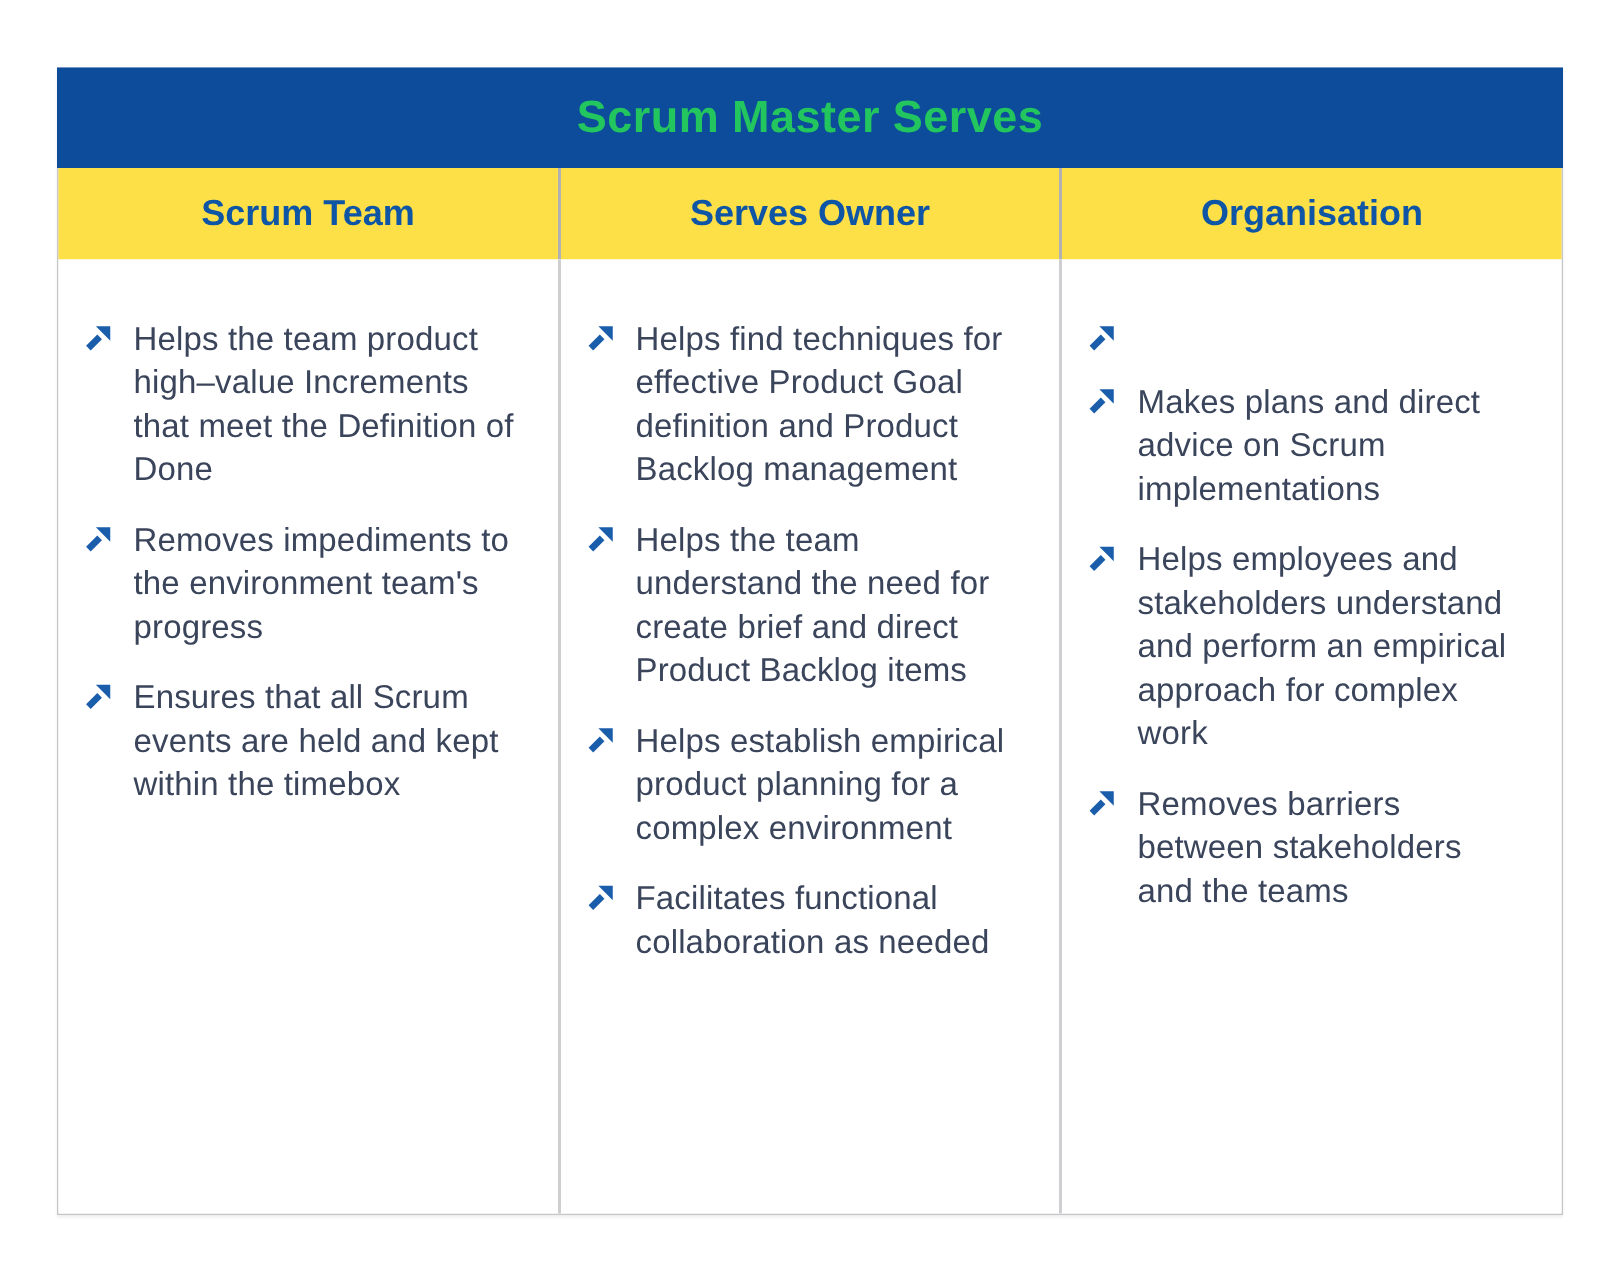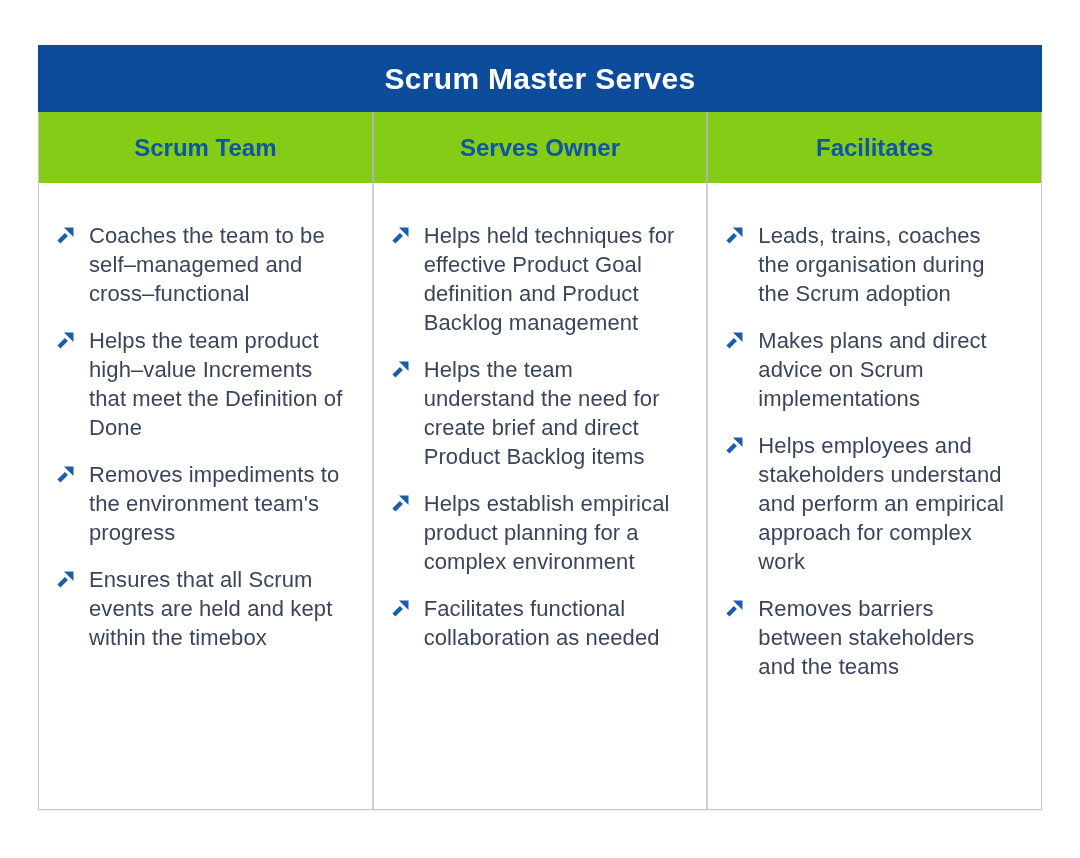--- a/index.html
+++ b/index.html
@@ -23,31 +23,31 @@
     border: 1px solid #c7c7c9;
     box-shadow: 0 1px 2px rgba(0,0,0,0.08);
     display: flex;
     flex-direction: column;
     background: #ffffff;
   }
   .title-bar {
     height: 67px;
     margin: -1px -1px 0 -1px;       
     background: #0d4c9b;
-    color: #ffffff;
+    color: #22c55e;
     display: flex;
     align-items: center;
     justify-content: center;
     font-size: 30px;
     font-weight: 700;
     letter-spacing: 0.3px;
   }
   .header-row {
-    height: 71px;
-    background: #84cc16;
+    height: 61px;
+    background: #fde047;
     display: flex;
     flex-shrink: 0;
   }
   .header-cell {
     flex: 1 1 0;
     display: flex;
     align-items: center;
     justify-content: center;
     color: #0e55a6;
     font-size: 24px;
@@ -103,43 +103,34 @@
 
     <div class="title-bar">
       <span>Scrum Master Serves</span>
     </div>
 
     <div class="header-row">
       <div class="header-cell">Scrum Team</div>
       <div class="header-sep"></div>
       <div class="header-cell">Serves Owner</div>
       <div class="header-sep"></div>
-      <div class="header-cell">Facilitates</div>
+      <div class="header-cell">Organisation</div>
     </div>
 
     <div class="body">
 
       <div class="col">
         <ul class="points">
           <li>
             <span class="arrow">
                 <svg viewBox="0 0 24 24">
                   <path d="M3.5 20.5 L12.5 11.5" stroke="#1a5dab" stroke-width="5.2" fill="none"></path>
                   <path d="M9.5 3 H21 V14.5 Z" fill="#1a5dab"></path>
                 </svg>
               </span>
-            <span class="txt">Coaches the team to be self–managemed and cross–functional</span>
-          </li>
-          <li>
-            <span class="arrow">
-                <svg viewBox="0 0 24 24">
-                  <path d="M3.5 20.5 L12.5 11.5" stroke="#1a5dab" stroke-width="5.2" fill="none"></path>
-                  <path d="M9.5 3 H21 V14.5 Z" fill="#1a5dab"></path>
-                </svg>
-              </span>
             <span class="txt">Helps the team product high–value Increments that meet the Definition of Done</span>
           </li>
           <li>
             <span class="arrow">
                 <svg viewBox="0 0 24 24">
                   <path d="M3.5 20.5 L12.5 11.5" stroke="#1a5dab" stroke-width="5.2" fill="none"></path>
                   <path d="M9.5 3 H21 V14.5 Z" fill="#1a5dab"></path>
                 </svg>
               </span>
             <span class="txt">Removes impediments to the environment team's progress</span>
@@ -160,21 +151,21 @@
 
       <div class="col">
         <ul class="points">
           <li>
             <span class="arrow">
                 <svg viewBox="0 0 24 24">
                   <path d="M3.5 20.5 L12.5 11.5" stroke="#1a5dab" stroke-width="5.2" fill="none"></path>
                   <path d="M9.5 3 H21 V14.5 Z" fill="#1a5dab"></path>
                 </svg>
               </span>
-            <span class="txt">Helps held techniques for effective Product Goal definition and Product Backlog management</span>
+            <span class="txt">Helps find techniques for effective Product Goal definition and Product Backlog management</span>
           </li>
           <li>
             <span class="arrow">
                 <svg viewBox="0 0 24 24">
                   <path d="M3.5 20.5 L12.5 11.5" stroke="#1a5dab" stroke-width="5.2" fill="none"></path>
                   <path d="M9.5 3 H21 V14.5 Z" fill="#1a5dab"></path>
                 </svg>
               </span>
             <span class="txt">Helps the team understand the need for create brief and direct Product Backlog items</span>
           </li>
@@ -203,21 +194,20 @@
 
       <div class="col">
         <ul class="points">
           <li>
             <span class="arrow">
                 <svg viewBox="0 0 24 24">
                   <path d="M3.5 20.5 L12.5 11.5" stroke="#1a5dab" stroke-width="5.2" fill="none"></path>
                   <path d="M9.5 3 H21 V14.5 Z" fill="#1a5dab"></path>
                 </svg>
               </span>
-            <span class="txt">Leads, trains, coaches the organisation during the Scrum adoption</span>
           </li>
           <li>
             <span class="arrow">
                 <svg viewBox="0 0 24 24">
                   <path d="M3.5 20.5 L12.5 11.5" stroke="#1a5dab" stroke-width="5.2" fill="none"></path>
                   <path d="M9.5 3 H21 V14.5 Z" fill="#1a5dab"></path>
                 </svg>
               </span>
             <span class="txt">Makes plans and direct advice on Scrum implementations</span>
           </li>

